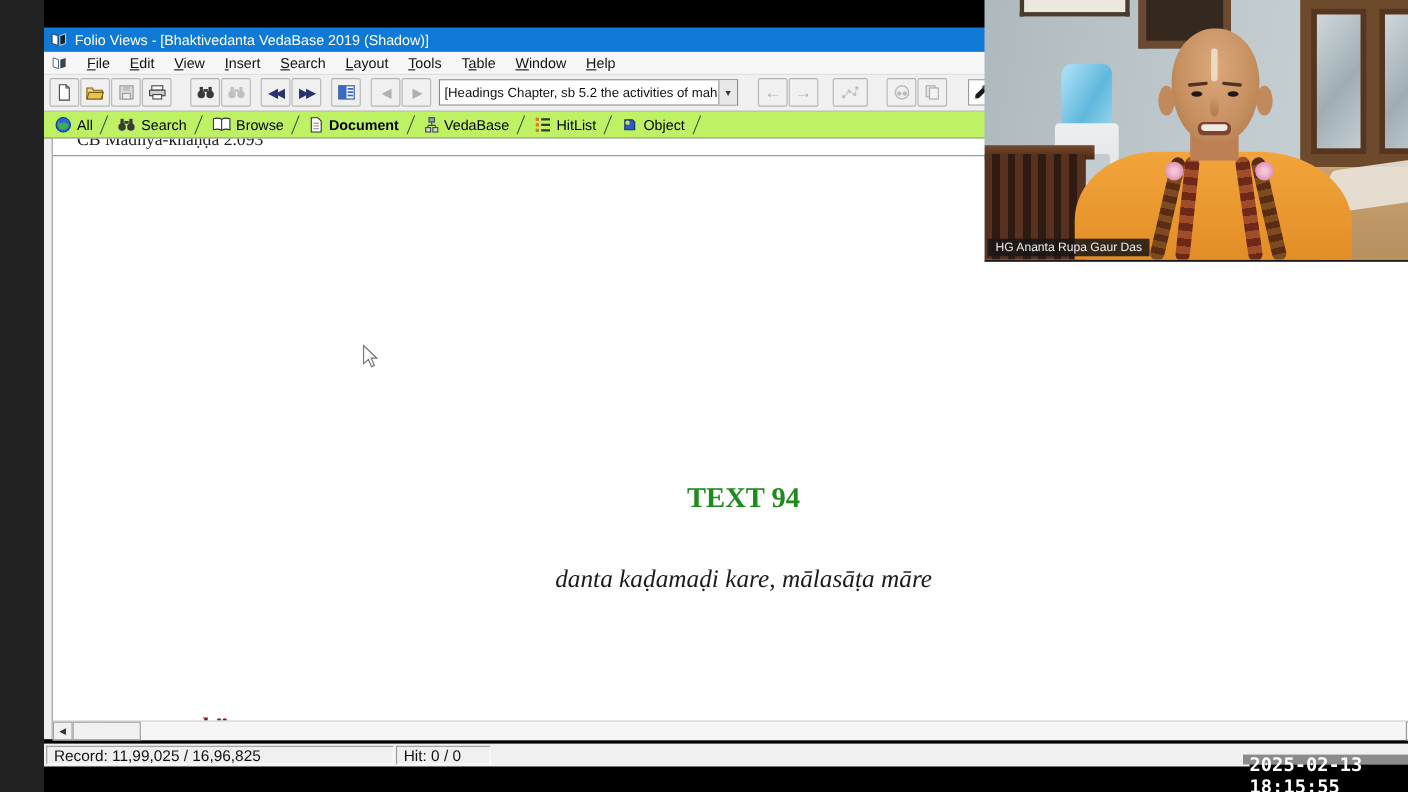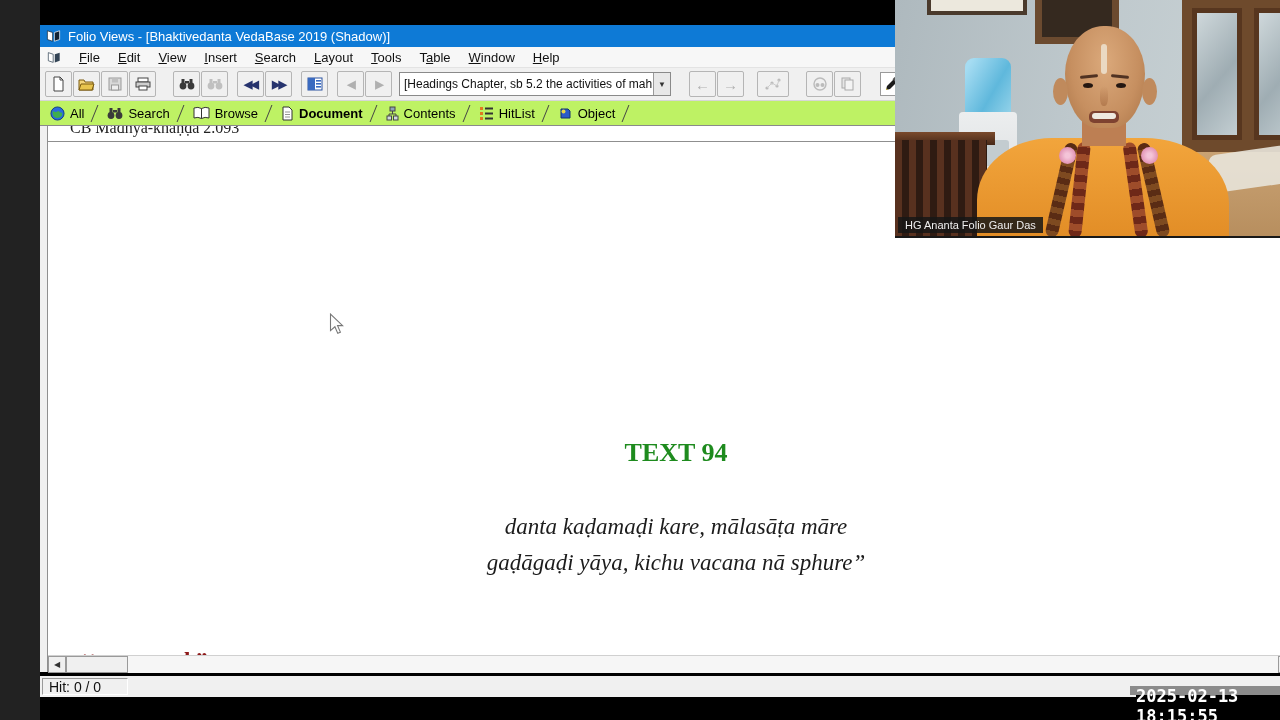--- a/index.html
+++ b/index.html
@@ -307,21 +307,21 @@
       <span>Document</span>
     </div>
     <div class="tabsep"></div>
     <div class="tab">
       <svg width="13" height="15" viewBox="0 0 13 15">
         <rect x="4" y="1" width="5" height="4" fill="#8fa3b8" stroke="#444"></rect>
         <path d="M6.5 5 V8 M3 8 H10 M3 8 V10 M10 8 V10" stroke="#444" fill="none"></path>
         <rect x="1" y="10" width="4.5" height="4" fill="#cfd8de" stroke="#444"></rect>
         <rect x="7.5" y="10" width="4.5" height="4" fill="#cfd8de" stroke="#444"></rect>
       </svg>
-      <span>Contents</span>
+      <span>VedaBase</span>
     </div>
     <div class="tabsep"></div>
     <div class="tab">
       <svg width="15" height="14" viewBox="0 0 15 14">
         <rect x="1" y="1" width="3" height="3" fill="#e07820"></rect>
           <rect x="1" y="6" width="3" height="3" fill="#e07820"></rect>
           <rect x="1" y="11" width="3" height="3" fill="#e07820"></rect>
         <rect x="6" y="1.5" width="8" height="2" fill="#333"></rect>
           <rect x="6" y="6.5" width="8" height="2" fill="#333"></rect>
           <rect x="6" y="11.5" width="8" height="2" fill="#333"></rect>
@@ -344,21 +344,20 @@
   <div class="docpane">
     <div class="refrow">
       <span>CB Madhya-khaṇḍa 2.093</span>
     </div>
 
 
     <div class="ctr" style="top:313px; font-size:26px; font-weight:bold; color:#1e8b1e; line-height:28px;">TEXT 94</div>
 
     <div class="ctr it" style="top:383px; font-size:23px; line-height:36px; color:#1c1c1c;">
       <span>danta kaḍamaḍi kare, mālasāṭa māre</span><br>
-      <span>gaḍāgaḍi yāya, kichu vacana nā sphure”</span>
     </div>
 
     <div class="para red" style="left:20px; top:479px;">
       <br>
       <span>utter a word.”</span>
     </div>
 
   </div>
 
   <div class="vscroll">
@@ -371,20 +370,21 @@
     <div class="sbtn" style="left:0; top:0; width:18px; height:17px;">
         <span>◀</span>
       </div>
     <div class="sbtn" style="left:18px; top:0; width:62px; height:17px;"></div>
     <div class="sbtn" style="left:1230px; top:0; width:18px; height:17px;">
         <span>▶</span>
       </div>
   </div>
 
   <div class="statusbar">
+    <div class="scell" style="width:316px">Record: 11,99,025 / 16,96,825</div>
     <div class="scell" style="width:86px">Hit: 0 / 0</div>
   </div>
 
   <svg class="cursor" width="16" height="22" viewBox="0 0 12 20">
     <path d="M1 1 L1 16 L5 12.5 L7.6 18.5 L10 17.4 L7.4 11.5 L12 11.5 Z" fill="#fdfdfd" stroke="#777" stroke-width="1"></path>
   </svg>
 
   <div class="botband"></div>
   <div class="tstamp-back"></div>
   <div class="tstamp">2025-02-13 18:15:55</div>
@@ -418,16 +418,16 @@
     <div class="wc-ear" style="left:247px"></div>
     <div class="wc-tilak"></div>
     <div class="wc-brow" style="left:185px; transform:rotate(-6deg)"></div>
     <div class="wc-brow" style="left:216px; transform:rotate(6deg)"></div>
     <div class="wc-eye" style="left:188px"></div>
     <div class="wc-eye" style="left:221px"></div>
     <div class="wc-nose"></div>
     <div class="wc-mouth"></div>
     <div class="wc-teeth"></div>
 
-    <div class="wc-label">HG Ananta Folio Gaur Das</div>
+    <div class="wc-label">HG Ananta Rupa Gaur Das</div>
   </div>
 
 </div>
 
 </body></html>

